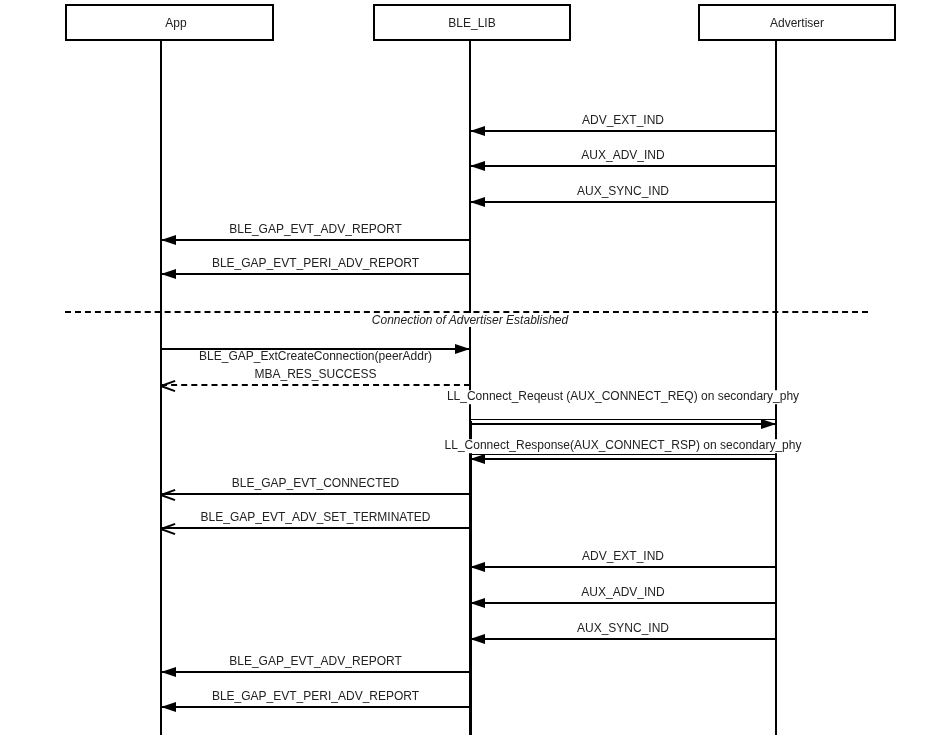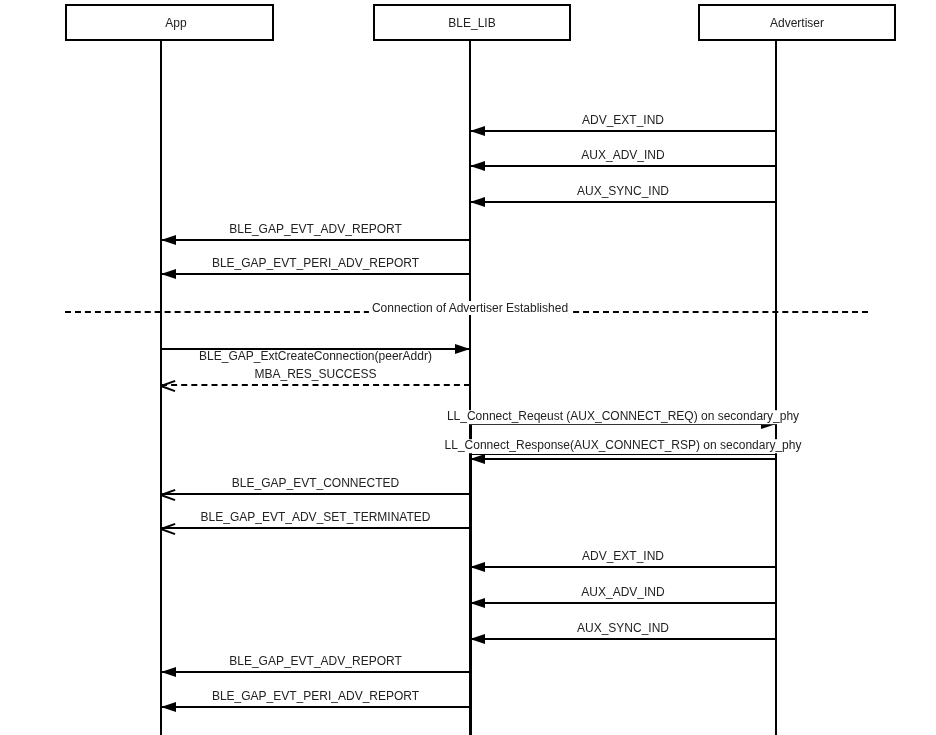--- a/index.html
+++ b/index.html
@@ -82,21 +82,21 @@
       <div class="msg-label" style="left: 315.5px; top: 271px;">BLE_GAP_EVT_PERI_ADV_REPORT</div>
       <div class="msg-line" style="left: 161px; top: 348px; width: 309px;"></div>
       <div class="head-filled-right" style="left: 455px; top: 344px;"></div>
       <div class="msg-label" style="left: 315.5px; top: 364px;">BLE_GAP_ExtCreateConnection(peerAddr)</div>
       <div class="msg-line dashed" style="left: 161px; top: 384px; width: 309px;"></div>
       <div class="head-open-left" style="left: 161px; top: 377px; transform: none;"></div>
       <div class="msg-label" style="left: 315.5px; top: 382px;">MBA_RES_SUCCESS</div>
       <div class="msg-line thin" style="left: 470px; top: 419px; width: 306px;"></div>
       <div class="msg-line" style="left: 470px; top: 423px; width: 306px;"></div>
       <div class="head-filled-right" style="left: 761px; top: 419px;"></div>
-      <div class="msg-label" style="left: 623px; top: 424px;">LL_Connect_Reqeust (AUX_CONNECT_REQ) on secondary_phy</div>
+      <div class="msg-label" style="left: 623px; top: 404px;">LL_Connect_Reqeust (AUX_CONNECT_REQ) on secondary_phy</div>
       <div class="msg-line thin" style="left: 470px; top: 454px; width: 306px;"></div>
       <div class="msg-line" style="left: 470px; top: 458px; width: 306px;"></div>
       <div class="head-filled-left" style="left: 470px; top: 454px;"></div>
       <div class="msg-label" style="left: 623px; top: 453px;">LL_Connect_Response(AUX_CONNECT_RSP) on secondary_phy</div>
       <div class="msg-line" style="left: 161px; top: 493px; width: 309px;"></div>
       <div class="head-open-left" style="left: 161px; top: 486px; transform: none;"></div>
       <div class="msg-label" style="left: 315.5px; top: 491px;">BLE_GAP_EVT_CONNECTED</div>
       <div class="msg-line" style="left: 161px; top: 527px; width: 309px;"></div>
       <div class="head-open-left" style="left: 161px; top: 520px; transform: none;"></div>
       <div class="msg-label" style="left: 315.5px; top: 525px;">BLE_GAP_EVT_ADV_SET_TERMINATED</div>
@@ -110,14 +110,14 @@
       <div class="head-filled-left" style="left: 470px; top: 634px;"></div>
       <div class="msg-label" style="left: 623px; top: 636px;">AUX_SYNC_IND</div>
       <div class="msg-line" style="left: 161px; top: 671px; width: 309px;"></div>
       <div class="head-filled-left" style="left: 161px; top: 667px;"></div>
       <div class="msg-label" style="left: 315.5px; top: 669px;">BLE_GAP_EVT_ADV_REPORT</div>
       <div class="msg-line" style="left: 161px; top: 706px; width: 309px;"></div>
       <div class="head-filled-left" style="left: 161px; top: 702px;"></div>
       <div class="msg-label" style="left: 315.5px; top: 704px;">BLE_GAP_EVT_PERI_ADV_REPORT</div>
     </div>
   <div class="divider-line" id="divider-line" style="left: 65px; width: 803px; top: 311px;"></div>
-  <div class="divider-label" id="divider-label" style="left: 470px; top: 308px;">Connection of Advertiser Established</div>
+  <div class="divider-label" id="divider-label" style="left: 470px; top: 320px; font-style: italic;">Connection of Advertiser Established</div>
 </div>
 
 </body></html>

